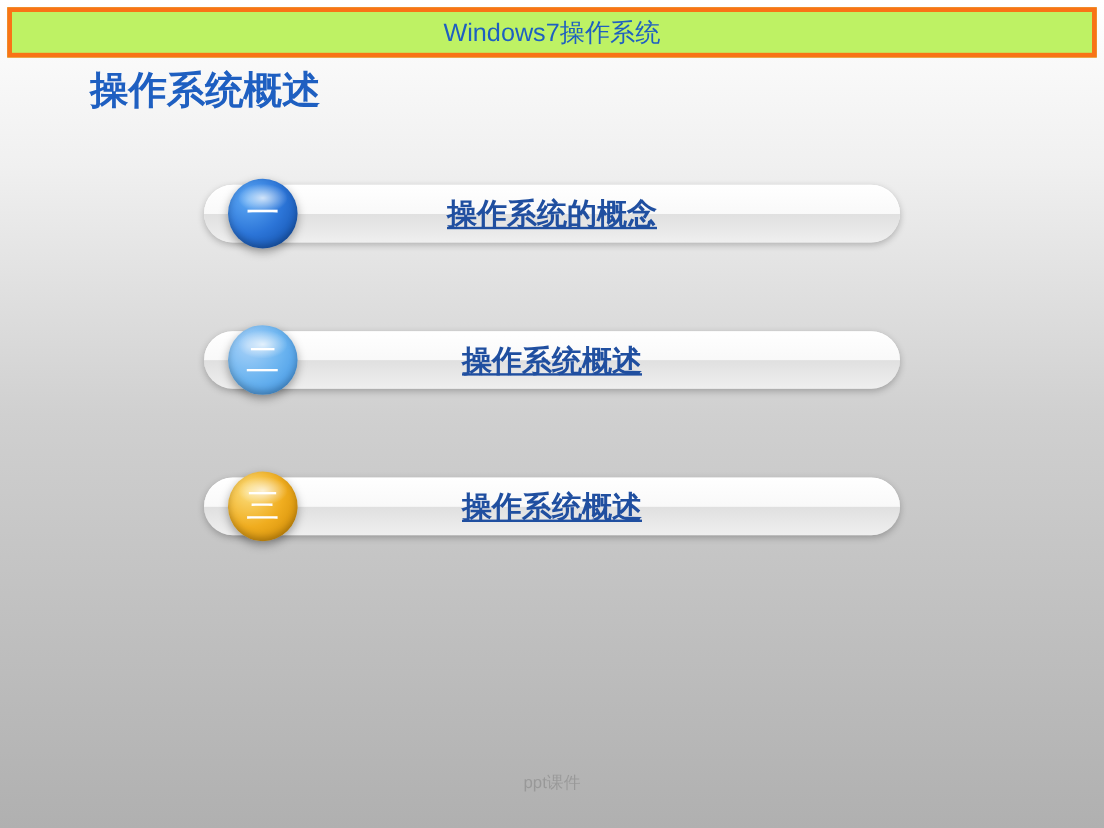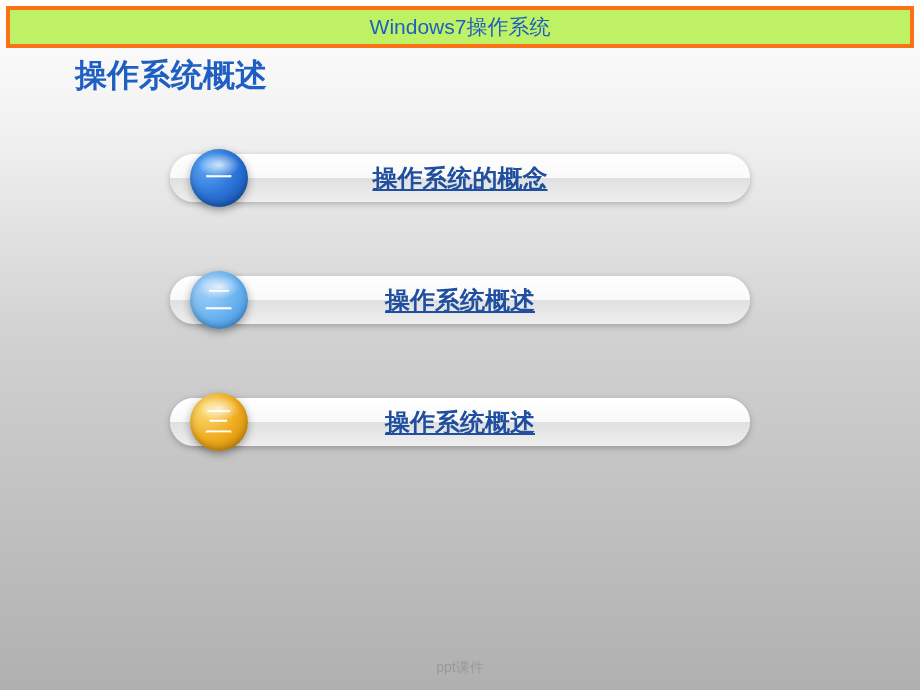--- a/index.html
+++ b/index.html
@@ -90,21 +90,21 @@
     .badge-3 { background: radial-gradient(circle at 30% 30%, #FBDC7A 0%, #F0AD1F 50%, #C98400 100%); }
     .item-link {
       color: #204FA0;
       font-size: 25px;
       font-weight: bold;
       text-decoration: underline;
       text-align: left;
     }
     .footer {
       position: absolute;
-      bottom: 13px;
+      bottom: 28px;
       left: 0;
       width: 100%;
       text-align: center;
       color: rgba(0,0,0,0.15);
       font-size: 14px;
     }
   </style>
 </head>
 <body>
 

